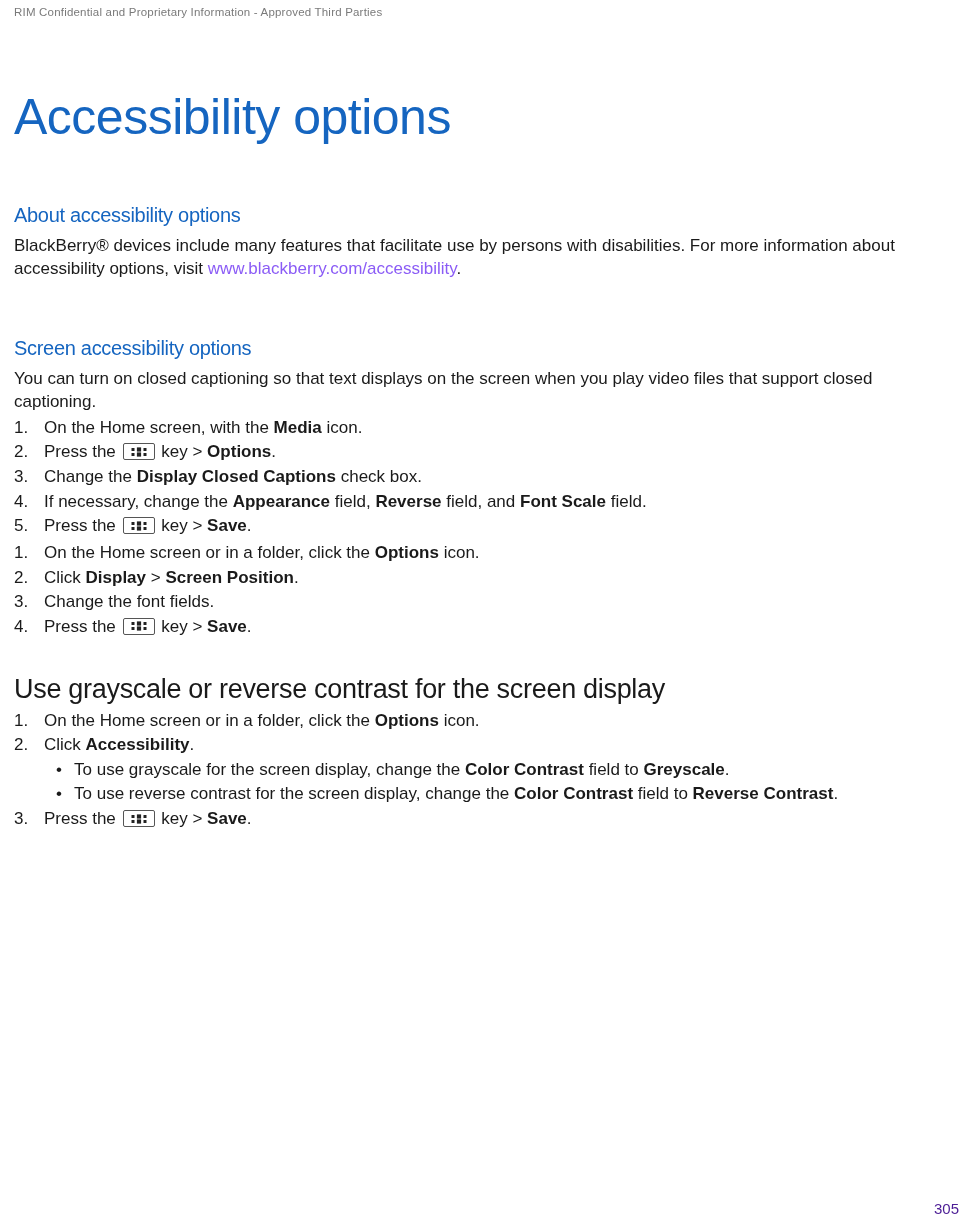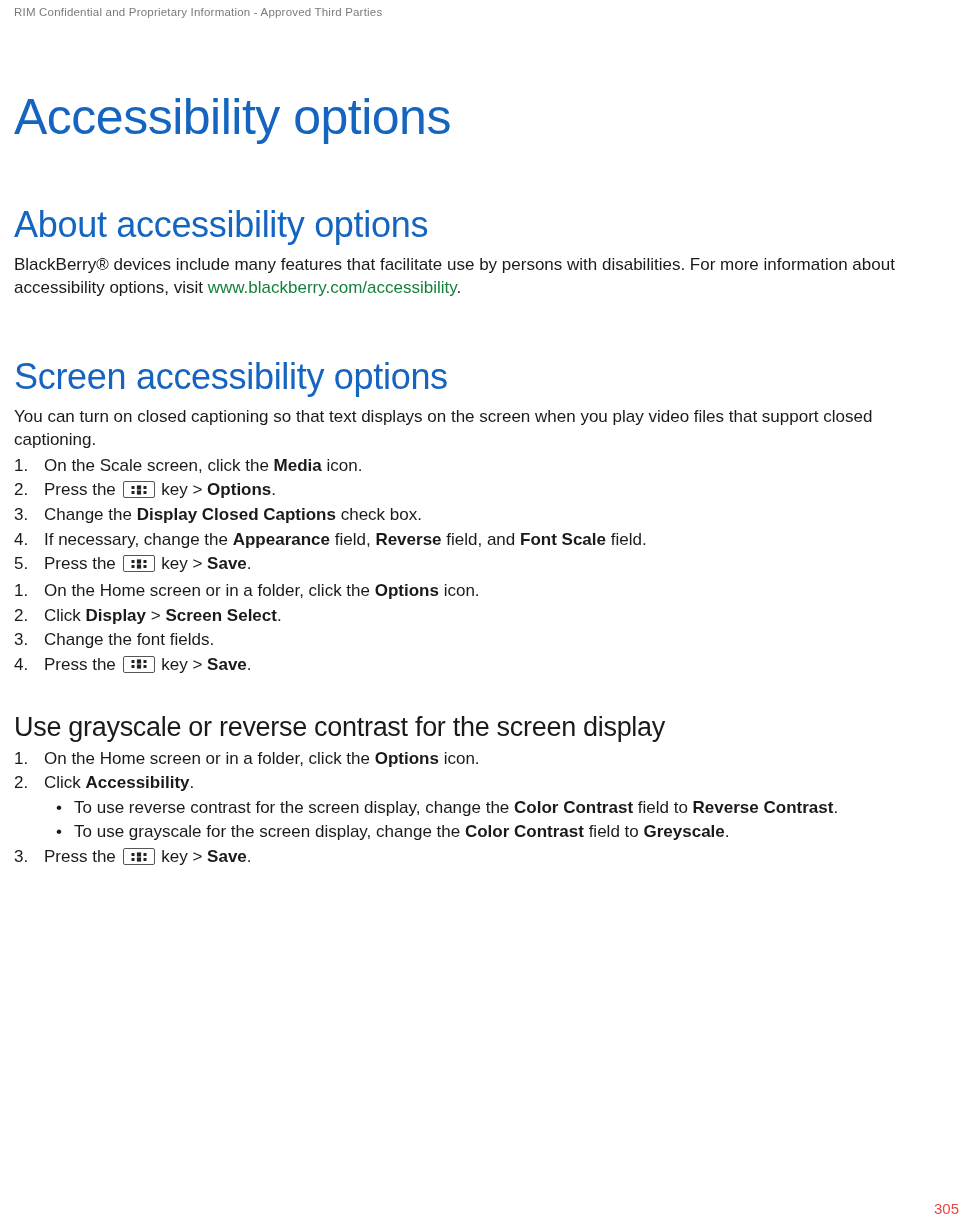--- a/index.html
+++ b/index.html
@@ -30,41 +30,41 @@
   h1.chapter {
     font-family: "Trebuchet MS", "Segoe UI", Arial, sans-serif;
     font-size: 50px;
     font-weight: 400;
     color: #1565c0;
     margin: 12px 0 58px 0;
     letter-spacing: -0.5px;
   }
   h2.section {
     font-family: "Trebuchet MS", "Segoe UI", Arial, sans-serif;
-    font-size: 36px;
+    font-size: 20px;
     font-weight: 400;
     color: #1565c0;
     margin: 0 0 8px 0;
     letter-spacing: -0.3px;
   }
   h2.section.space-above { margin-top: 56px; }
   h3.subsection {
     font-family: "Trebuchet MS", "Segoe UI", Arial, sans-serif;
     font-size: 27px;
     font-weight: 400;
     color: #1a1a1a;
     margin: 34px 0 4px 0;
     letter-spacing: -0.3px;
   }
   p.body {
     font-size: 17px;
     line-height: 1.35;
     margin: 0 0 2px 0;
   }
-  a.link { color: #15803d; text-decoration: none; }
+  a.link { color: #8b5cf6; text-decoration: none; }
   ol.steps {
     list-style: none;
     counter-reset: step;
     padding: 0;
     margin: 2px 0 0 0;
   }
   ol.steps > li {
     counter-increment: step;
     position: relative;
     padding-left: 30px;
@@ -123,42 +123,42 @@
   .key-icon .dots span.big {
     width: 3px; height: 3px; background: #222;
     transform: scale(1.4);
   }
   b { font-weight: 700; }
   .page-num {
     position: absolute;
     right: 14px;
     bottom: 10px;
     font-size: 15px;
-    color: #ef4444;
+    color: #4c1d95;
   }
 </style>
 </head>
 <body>
 
 <div class="page">
   <div class="confidential">RIM Confidential and Proprietary Information - Approved Third Parties</div>
 
   <h1 class="chapter">Accessibility options</h1>
 
   <h2 class="section">About accessibility options</h2>
   <p class="body">
     <span>BlackBerry® devices include many features that facilitate use by persons with disabilities. For more information about accessibility options, visit </span><a class="link">www.blackberry.com/accessibility</a><span>.</span>
   </p>
 
   <h2 class="section space-above">Screen accessibility options</h2>
 
   <p class="body">You can turn on closed captioning so that text displays on the screen when you play video files that support closed captioning.</p>
   <ol class="steps">
     <li>
-      <span>On the Scale screen, click the </span><b>Media</b><span> icon.</span>
+      <span>On the Home screen, with the </span><b>Media</b><span> icon.</span>
     </li>
     <li>
       <span>Press the </span><span class="key-icon"><span class="dots">
             <span></span>
             <span class="big"></span>
             <span></span>
             <span></span>
             <span class="big"></span>
             <span></span>
           </span></span><span> key &gt; </span><b>Options</b><span>.</span>
@@ -179,21 +179,21 @@
             <span></span>
           </span></span><span> key &gt; </span><b>Save</b><span>.</span>
     </li>
   </ol>
 
   <ol class="steps">
     <li>
       <span>On the Home screen or in a folder, click the </span><b>Options</b><span> icon.</span>
     </li>
     <li>
-      <span>Click </span><b>Display</b><span> &gt; </span><b>Screen Select</b><span>.</span>
+      <span>Click </span><b>Display</b><span> &gt; </span><b>Screen Position</b><span>.</span>
     </li>
     <li>
       <span>Change the font fields.</span>
     </li>
     <li>
       <span>Press the </span><span class="key-icon"><span class="dots">
             <span></span>
             <span class="big"></span>
             <span></span>
             <span></span>
@@ -205,25 +205,25 @@
 
   <h3 class="subsection">Use grayscale or reverse contrast for the screen display</h3>
   <ol class="steps">
     <li>
       <span>On the Home screen or in a folder, click the </span><b>Options</b><span> icon.</span>
     </li>
     <li>
       <span>Click </span><b>Accessibility</b><span>.</span>
       <ul class="bullets">
         <li>
+          <span>To use grayscale for the screen display, change the </span><b>Color Contrast</b><span> field to </span><b>Greyscale</b><span>.</span>
+        </li>
+        <li>
           <span>To use reverse contrast for the screen display, change the </span><b>Color Contrast</b><span> field to </span><b>Reverse Contrast</b><span>.</span>
         </li>
-        <li>
-          <span>To use grayscale for the screen display, change the </span><b>Color Contrast</b><span> field to </span><b>Greyscale</b><span>.</span>
-        </li>
       </ul>
     </li>
     <li>
       <span>Press the </span><span class="key-icon"><span class="dots">
             <span></span>
             <span class="big"></span>
             <span></span>
             <span></span>
             <span class="big"></span>
             <span></span>

